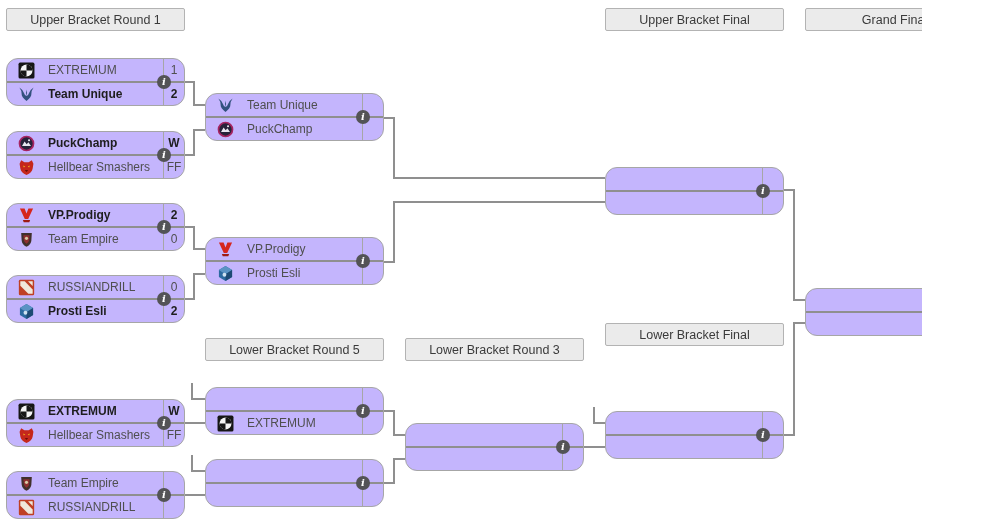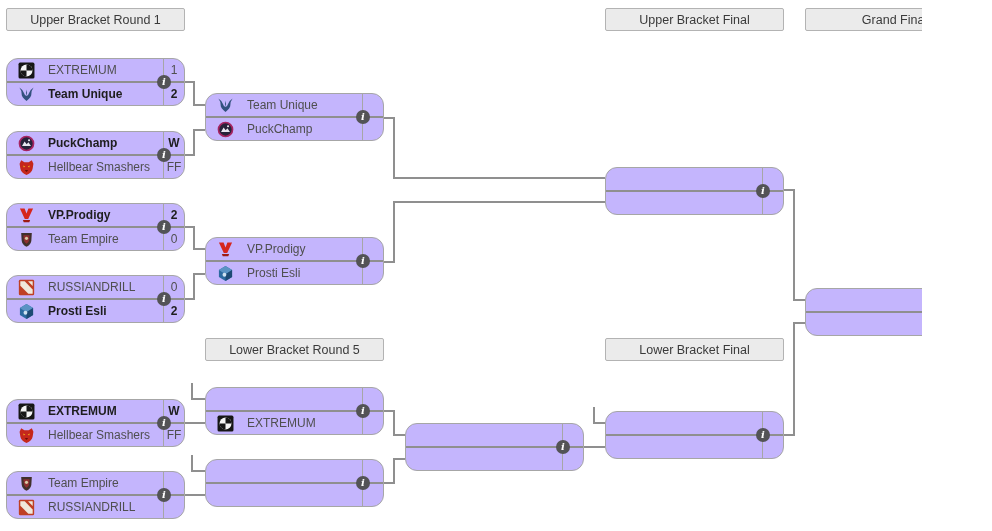--- a/index.html
+++ b/index.html
@@ -75,21 +75,22 @@
     <circle cx="7" cy="9.2" r="1.8" fill="#cfe2f0"></circle>
   </symbol>
 </svg>
 
 <div class="bracket">
 
   <div class="hdr" style="left:6px;top:8px">Upper Bracket Round 1</div>
   <div class="hdr" style="left:805px;top:8px">Grand Final</div>
   <div class="hdr" style="left:605px;top:8px">Upper Bracket Final</div>
   <div class="hdr" style="left:205px;top:338px">Lower Bracket Round 5</div>
-  <div class="hdr" style="left:605px;top:338px">Lower Bracket Final</div>
+  <div class="hdr" style="left:405px;top:338px">Lower Bracket Round 3</div>
+  <div class="hdr" style="left:605px;top:323px">Lower Bracket Final</div>
 
   <div class="hline" style="left:184px;top:81px;width:11px"></div>
   <div class="vline" style="left:193px;top:81px;height:25px"></div>
   <div class="hline" style="left:193px;top:104px;width:12px"></div>
   <div class="hline" style="left:184px;top:154px;width:11px"></div>
   <div class="vline" style="left:193px;top:129px;height:27px"></div>
   <div class="hline" style="left:193px;top:129px;width:12px"></div>
   <div class="hline" style="left:184px;top:226px;width:11px"></div>
   <div class="vline" style="left:193px;top:226px;height:24px"></div>
   <div class="hline" style="left:193px;top:248px;width:12px"></div>

